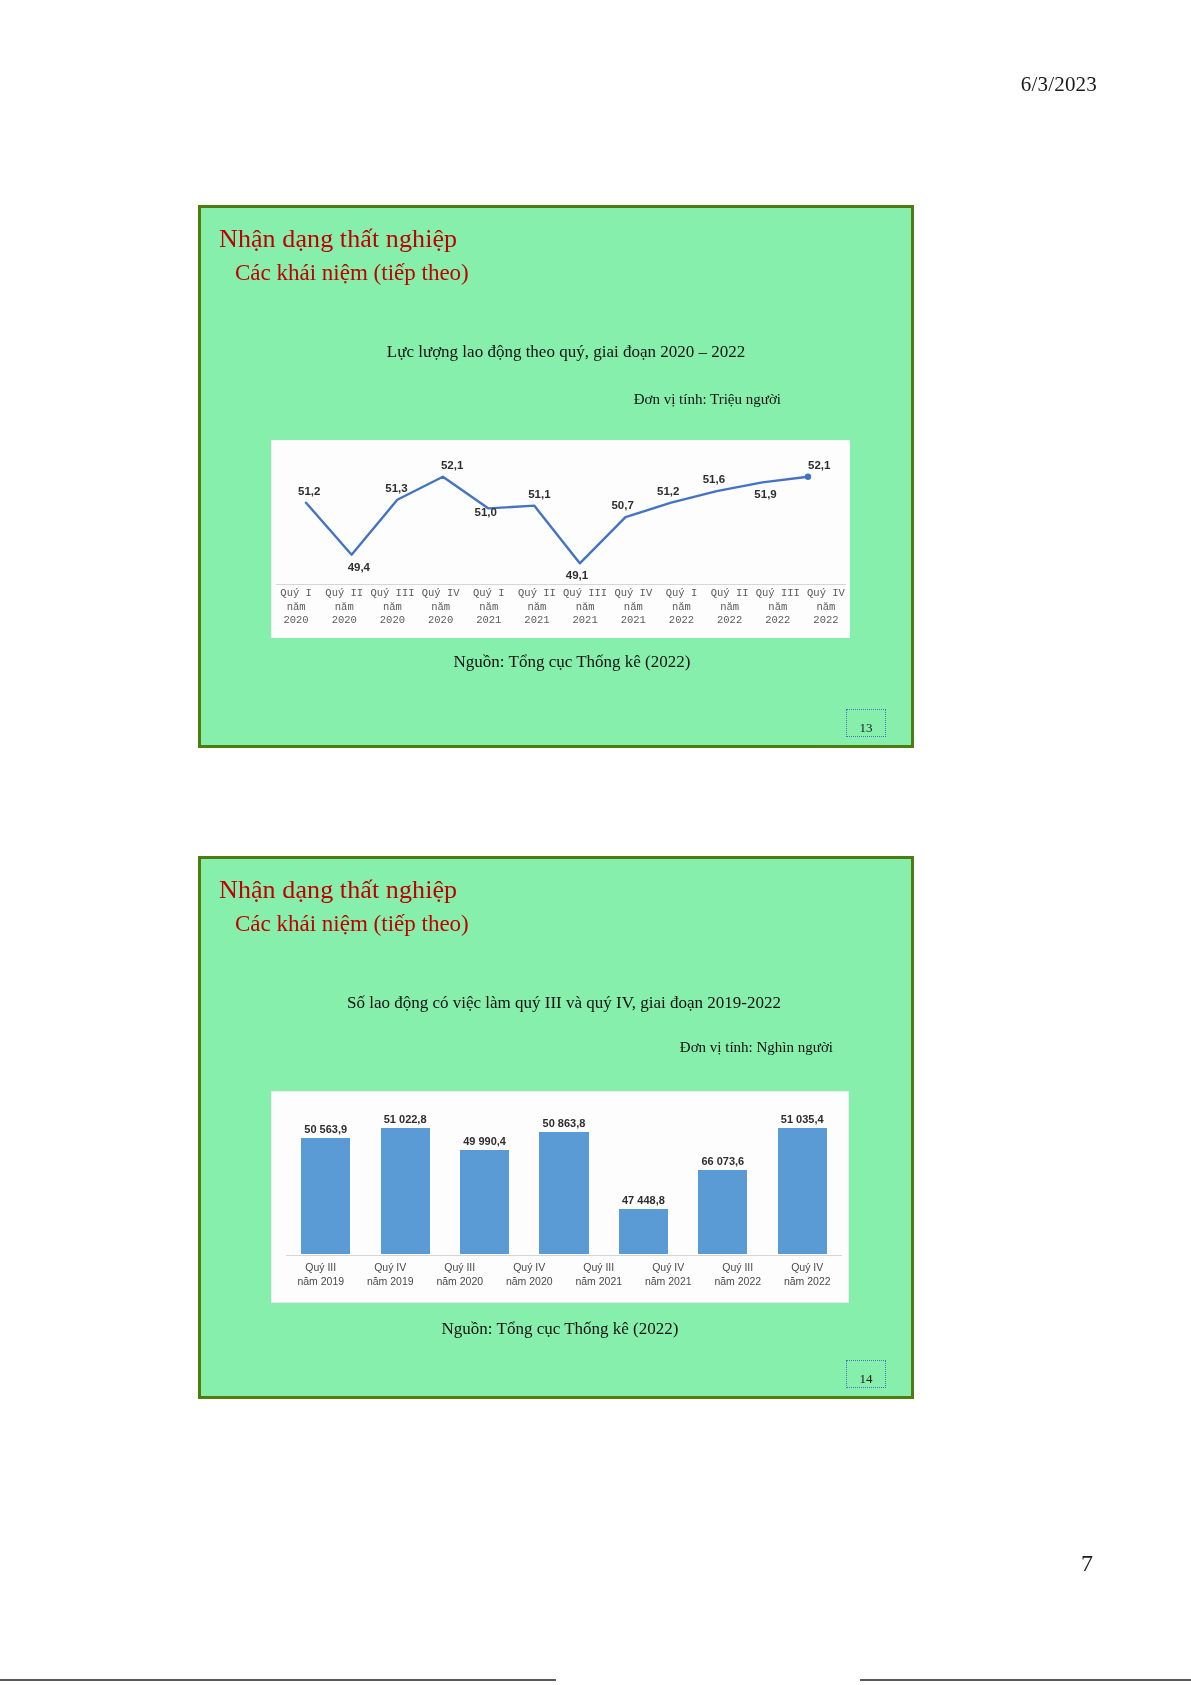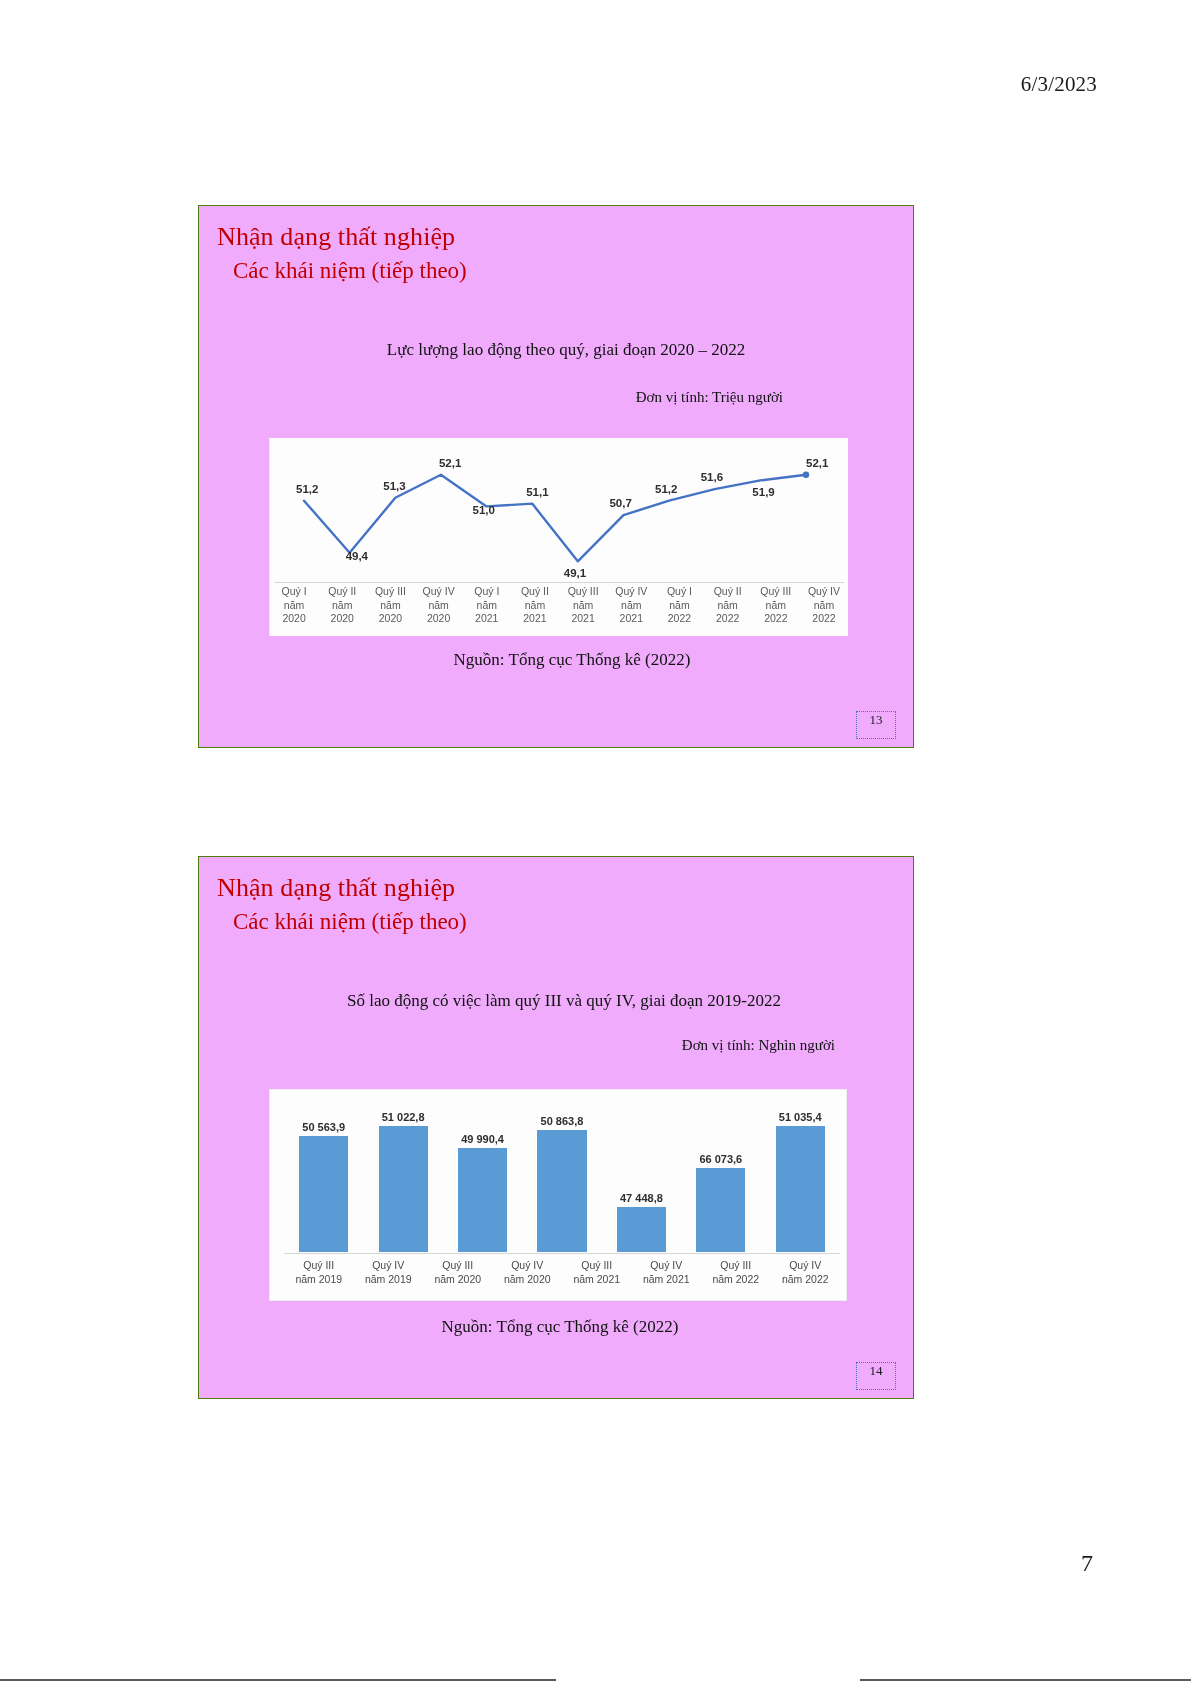--- a/index.html
+++ b/index.html
@@ -50,22 +50,22 @@
     left: 860px; top: 0;
     width: 331px; height: 2px;
     background: #5a5a5a;
   }
 
   
   .slide {
     position: absolute;
     left: 198px;
     width: 716px;
-    background: #f0abfc;
-    border: 1px solid #4d7c0f;
+    background: #86efac;
+    border: 3px solid #4d7c0f;
     box-sizing: border-box;
     padding-left: 30px;
   }
   #slide-13 { top: 205px;  height: 543px; }
   #slide-14 { top: 856px;  height: 543px; }
 
   .slide-title {
     position: absolute;
     left: 18px;
     top: 16px;
@@ -112,28 +112,28 @@
     width: 100%;
     text-align: center;
     font-size: 17px;
     color: #111;
   }
   #slide-13 .chart-source { top: 444px; padding-left: 16px; }
   #slide-14 .chart-source { top: 460px; padding-left: 4px; }
 
   .slide-number-box {
     position: absolute;
-    right: 17px;
+    right: 25px;
     bottom: 8px;
     width: 40px;
     height: 28px;
     border: 1px dotted #4472c4;
     box-sizing: border-box;
     display: flex;
-    align-items: flex-start;
+    align-items: flex-end;
     justify-content: center;
     font-size: 13px;
     color: #1a1a1a;
   }
 
   
   .linechart-area {
     position: absolute;
     left: 70px;
     top: 232px;
@@ -161,21 +161,21 @@
     position: absolute;
     left: 0;
     top: 147px;
     width: 578px;
     height: 52px;
     display: flex;
   }
   .lc-tick {
     flex: 1 1 0;
     text-align: center;
-    font-family: Liberation Sans, sans-serif;
+    font-family: Liberation Mono, monospace;
     font-size: 10.5px;
     line-height: 13.5px;
     color: #5a5a5a;
   }
   .lc-axisline {
     position: absolute;
     left: 4px;
     top: 144px;
     width: 570px;
     height: 1px;
@@ -260,21 +260,21 @@
   <div class="chart-heading">Lực lượng lao động theo quý, giai đoạn 2020 – 2022</div>
   <div class="chart-unit">Đơn vị tính: Triệu người</div>
 
   <div class="linechart-area">
     <svg class="linechart-svg" id="lc-svg" viewBox="0 0 578 198" preserveAspectRatio="none">
         <path d="M 34.0 62.7 L 79.6 114.7 L 125.3 59.8 L 170.9 36.7 L 216.5 68.4 L 262.2 65.6 L 307.8 123.3 L 353.5 77.1 L 399.1 62.7 L 444.7 51.1 L 490.4 42.4 L 536.0 36.7" fill="none" stroke="#4472c4" stroke-width="2.4" stroke-linejoin="round" stroke-linecap="round"></path>
         <circle cx="536.0" cy="36.7" r="3.2" fill="#4472c4"></circle>
       </svg>
     <div id="lc-labels">
         <div class="lc-label" style="left: 26px; top: 44.6667px;">51,2</div>
-        <div class="lc-label" style="left: 75.6364px; top: 112px;">49,4</div>
+        <div class="lc-label" style="left: 75.6364px; top: 121px;">49,4</div>
         <div class="lc-label" style="left: 113.273px; top: 41.7778px;">51,3</div>
         <div class="lc-label" style="left: 168.909px; top: 18.6667px;">52,1</div>
         <div class="lc-label" style="left: 202.545px; top: 66px;">51,0</div>
         <div class="lc-label" style="left: 256.182px; top: 47.5556px;">51,1</div>
         <div class="lc-label" style="left: 293.818px; top: 129.333px;">49,1</div>
         <div class="lc-label" style="left: 339.455px; top: 59.1111px;">50,7</div>
         <div class="lc-label" style="left: 385.091px; top: 44.6667px;">51,2</div>
         <div class="lc-label" style="left: 430.727px; top: 33.1111px;">51,6</div>
         <div class="lc-label" style="left: 482.364px; top: 48.4444px;">51,9</div>
         <div class="lc-label" style="left: 536px; top: 18.6667px;">52,1</div>

